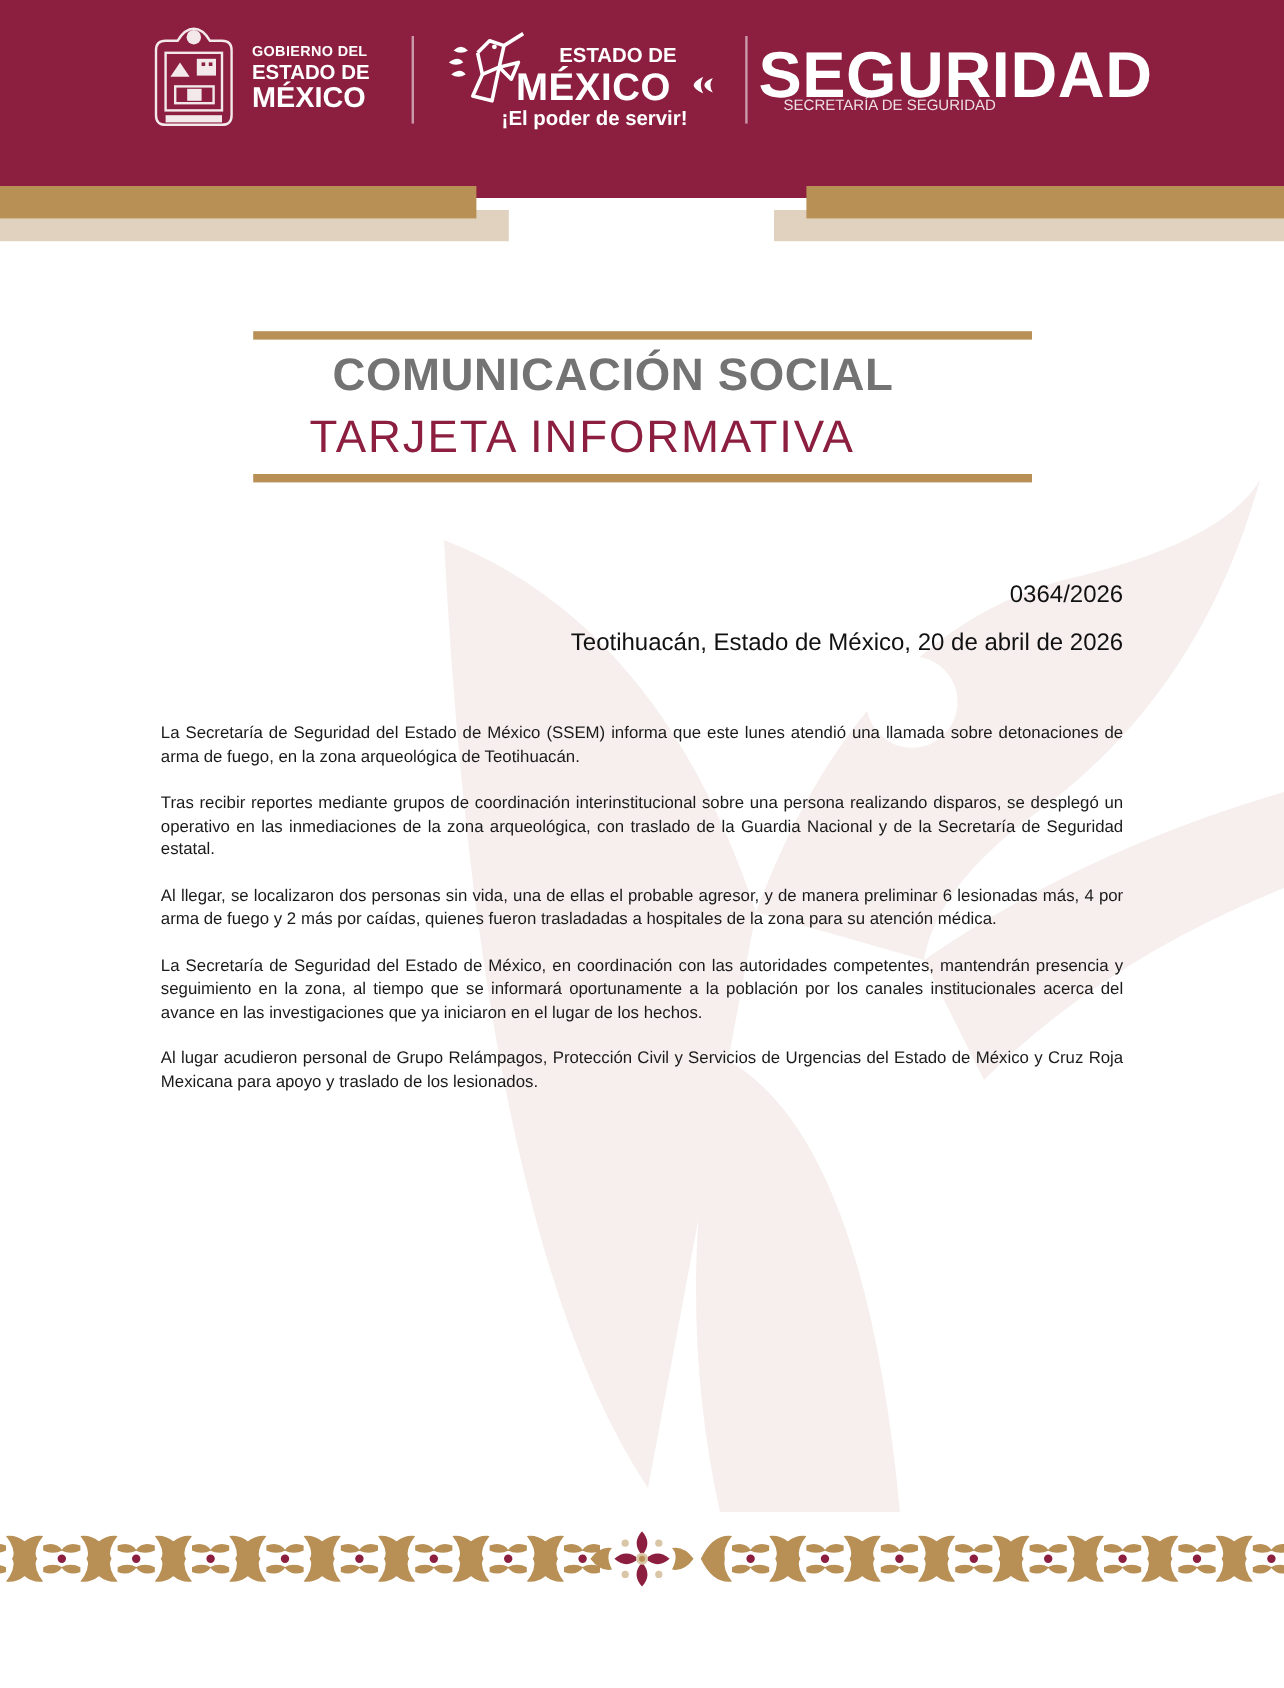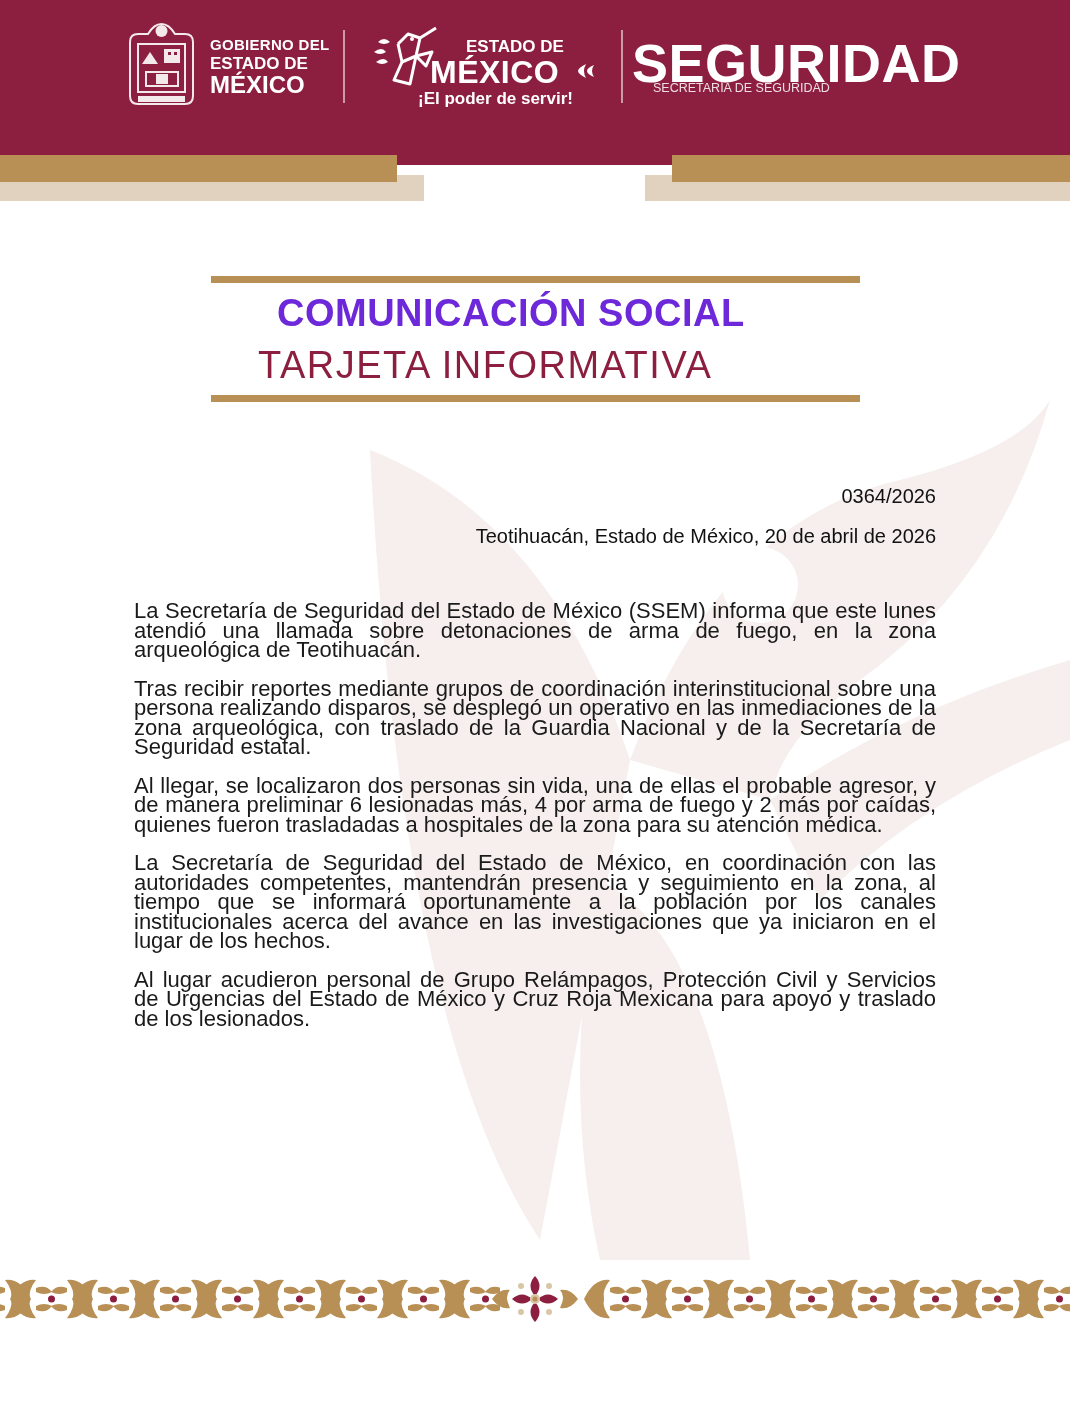--- a/index.html
+++ b/index.html
@@ -10,21 +10,21 @@
   .header { position: absolute; left: 0; top: 0; width: 1070px; height: 165px; background: #8c1f40; }
   .header-notch { position: absolute; left: 396px; top: 155px; width: 276px; height: 10px; background: #8c1f40; }
   .gold-bar-l { position: absolute; left: 0; top: 155px; width: 397px; height: 27px; background: #b88f55; }
   .gold-bar-r { position: absolute; left: 672px; top: 155px; width: 398px; height: 27px; background: #b88f55; }
   .beige-bar-l { position: absolute; left: 0; top: 175px; width: 424px; height: 26px; background: #e0d2bf; z-index: 0; }
   .beige-bar-r { position: absolute; left: 645px; top: 175px; width: 425px; height: 26px; background: #e0d2bf; z-index: 0; }
   .gold-bar-l, .gold-bar-r { z-index: 1; }
 
   .logo-shield { position: absolute; left: 124px; top: 22px; width: 75px; height: 86px; }
   .logo-gob-text { position: absolute; left: 210px; top: 37px; color: #fff; font-weight: bold; line-height: 1; }
-  .logo-gob-text .l1 { font-size: 15px; letter-spacing: 0.3px; display:block; }
+  .logo-gob-text .l1 { font-size: 12px; letter-spacing: 0.3px; display:block; }
   .logo-gob-text .l2 { font-size: 17px; display:block; margin-top: 3px; }
   .logo-gob-text .l3 { font-size: 24px; display:block; margin-top: 1px; }
 
   .divider-v1 { position: absolute; left: 343px; top: 30px; width: 2px; height: 73px; background: rgba(255,255,255,0.55); }
   .divider-v2 { position: absolute; left: 621px; top: 30px; width: 2px; height: 73px; background: rgba(255,255,255,0.55); }
 
   .logo-bird { position: absolute; left: 372px; top: 22px; width: 68px; height: 70px; }
   .logo-edomex-text { position: absolute; left: 430px; top: 38px; color: #fff; font-weight: bold; line-height: 1; }
   .logo-edomex-text .l1 { font-size: 17px; display:block; margin-left: 36px; }
   .logo-edomex-text .l2 { font-size: 32px; display:block; margin-top: 1px; letter-spacing: 0.5px; }
@@ -34,30 +34,30 @@
   .seguridad-title { position: absolute; left: 632px; top: 36px; color: #fff; font-weight: bold; font-size: 54px; letter-spacing: 0.5px; line-height: 1; }
   .seguridad-sub { position: absolute; left: 653px; top: 82px; color: rgba(255,255,255,0.85); font-size: 12.5px; line-height: 1; text-align: center; }
 
   
   .watermark { position: absolute; left: 300px; top: 380px; width: 770px; height: 880px; z-index: 0; }
 
   
   .title-rule { position: absolute; left: 211px; width: 649px; height: 7px; background: #b88f55; }
   .title-rule.top { top: 276px; }
   .title-rule.bottom { top: 395px; }
-  .title-main { position: absolute; left: 277px; top: 294px; font-size: 38px; font-weight: bold; color: #6d28d9; letter-spacing: 0.5px; line-height: 1; z-index: 2; }
+  .title-main { position: absolute; left: 277px; top: 294px; font-size: 38px; font-weight: bold; color: #737373; letter-spacing: 0.5px; line-height: 1; z-index: 2; }
   .title-sub { position: absolute; left: 258px; top: 346px; font-size: 38px; font-weight: normal; color: #8c1f40; letter-spacing: 1.5px; line-height: 1; z-index: 2; text-align: center; }
 
   
   .ref-number { position: absolute; right: 134px; top: 485px; font-size: 20px; color: #111; z-index: 2; }
   .place-date { position: absolute; right: 134px; top: 525px; font-size: 20px; color: #111; z-index: 2; margin-left: 16px; }
 
   
   .body-text { position: absolute; left: 134px; top: 601px; width: 802px; z-index: 2; }
-  .body-text p { font-size: 22px; line-height: 19.5px; text-align: justify; color: #1a1a1a; margin-bottom: 19px; }
+  .body-text p { font-size: 14px; line-height: 19.5px; text-align: justify; color: #1a1a1a; margin-bottom: 19px; }
 
   
   .footer-border { position: absolute; left: 0; top: 1272px; width: 1070px; height: 54px; z-index: 2; }
 </style>
 </head>
 <body>
 
 <div class="header"></div>
 <div class="header-notch"></div>
 <div class="beige-bar-l"></div>

